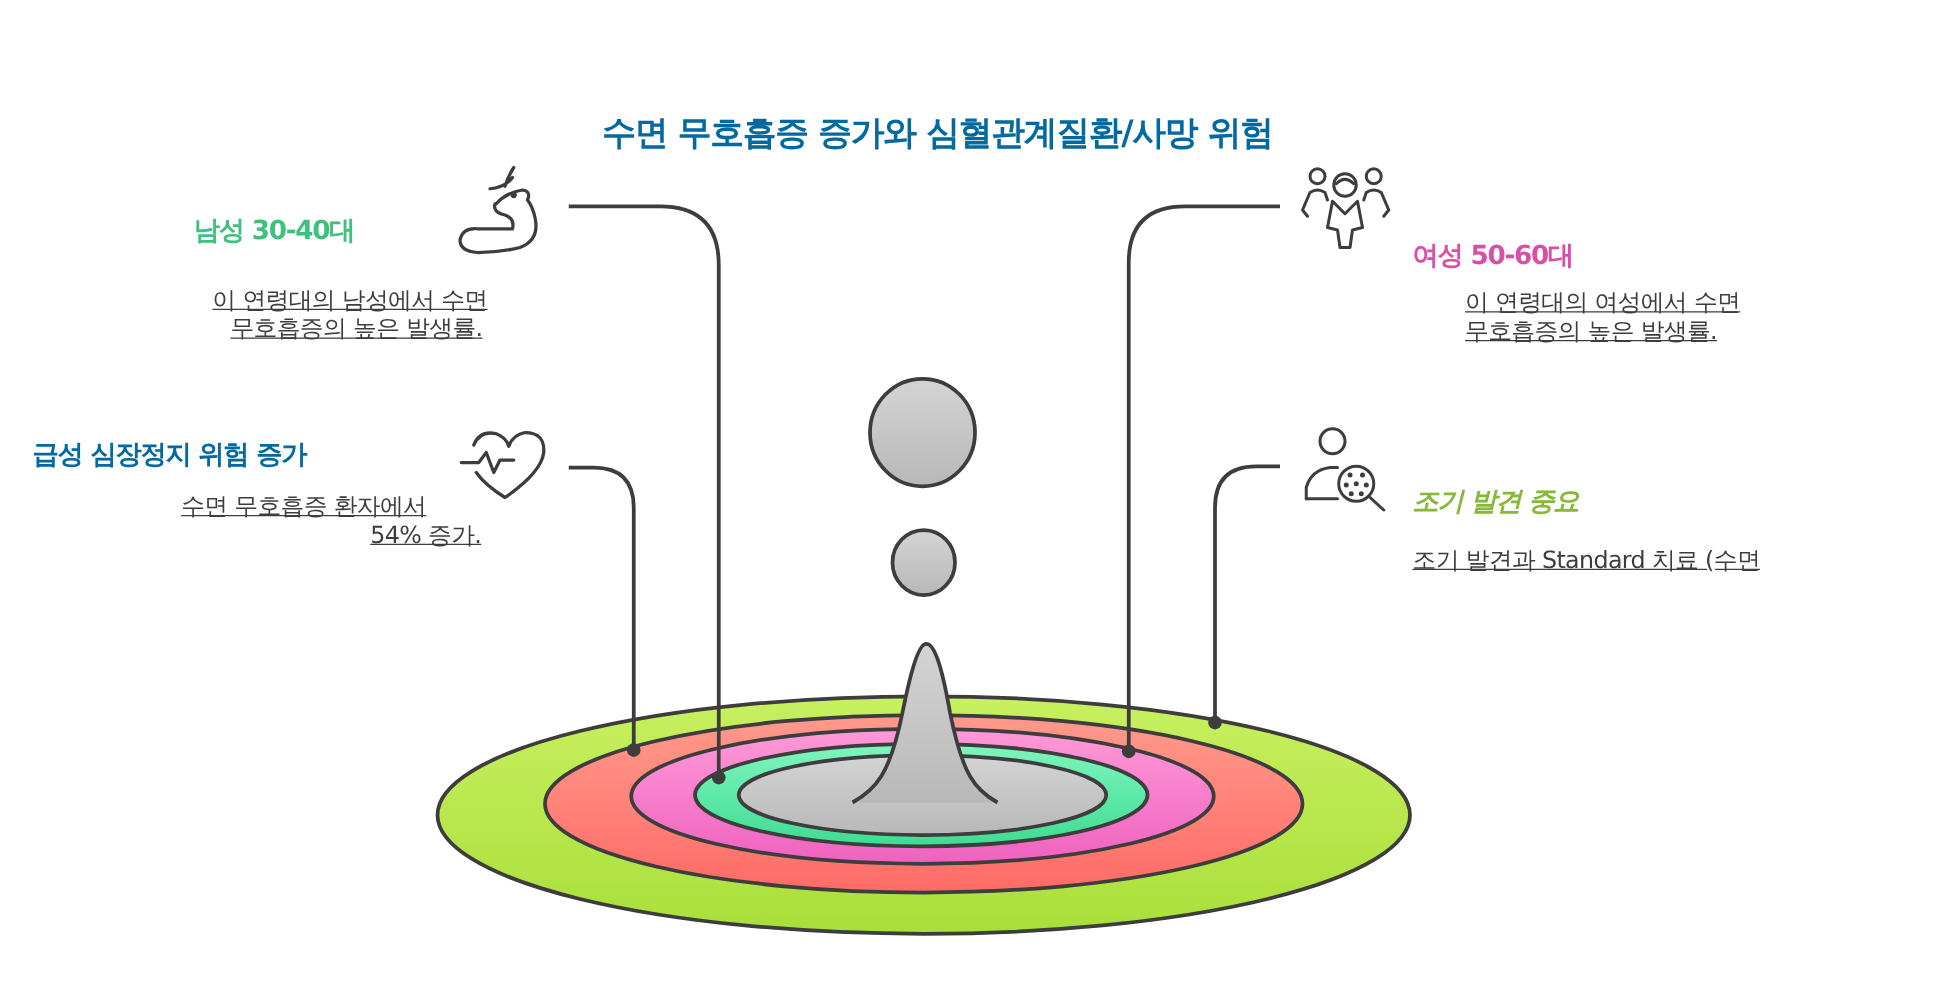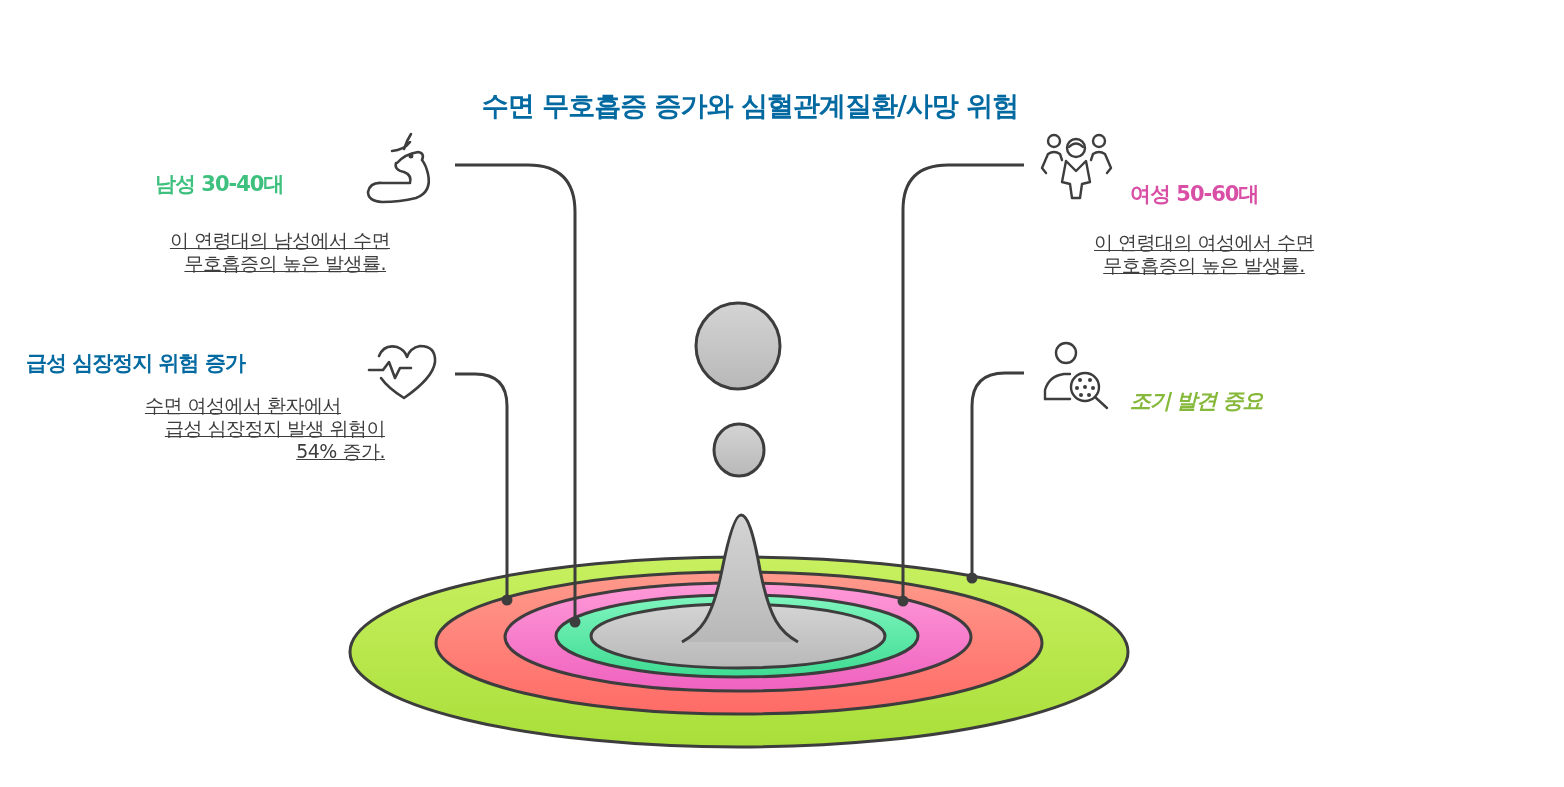--- a/index.html
+++ b/index.html
@@ -106,26 +106,26 @@
 </svg>
 
 <div class="heading" style="left:155px; top:170px; color:#3ec07f;">남성 30-40대</div>
 <div class="desc right-align" style="left:80px; width:310px; top:229px;">
   <div>이 연령대의 남성에서 수면</div>
   <div style="padding-right:4px;">무호흡증의 높은 발생률.</div>
 </div>
 
 <div class="heading" style="left:26px; top:349px; color:#0369a1;">급성 심장정지 위험 증가</div>
 <div class="desc right-align" style="left:80px; width:305px; top:394px;">
-  <div style="padding-right:44px;">수면 여성에서 환자에서</div>
-  <div>급성 심장정지 발생 위험이</div>
+  <div style="padding-right:44px;">수면 무호흡증 환자에서</div>
   <div>54% 증가.</div>
 </div>
 
-<div class="heading" style="left:1130px; top:180px; color:#d94fa6;">여성 50-60대</div>
-<div class="desc" style="left:1094px; top:231px;text-align:center;">
+<div class="heading" style="left:1130px; top:190px; color:#d94fa6;">여성 50-60대</div>
+<div class="desc" style="left:1172px; top:231px;">
   <div>이 연령대의 여성에서 수면</div>
   <div>무호흡증의 높은 발생률.</div>
 </div>
 
 <div class="heading" style="left:1130px; top:387px; color:#86b83a;font-style:italic;">조기 발견 중요</div>
 <div class="desc" style="left:1130px; top:437px;">
+  <div>조기 발견과 Standard 치료 (수면</div>
 </div>
 
 </body></html>

